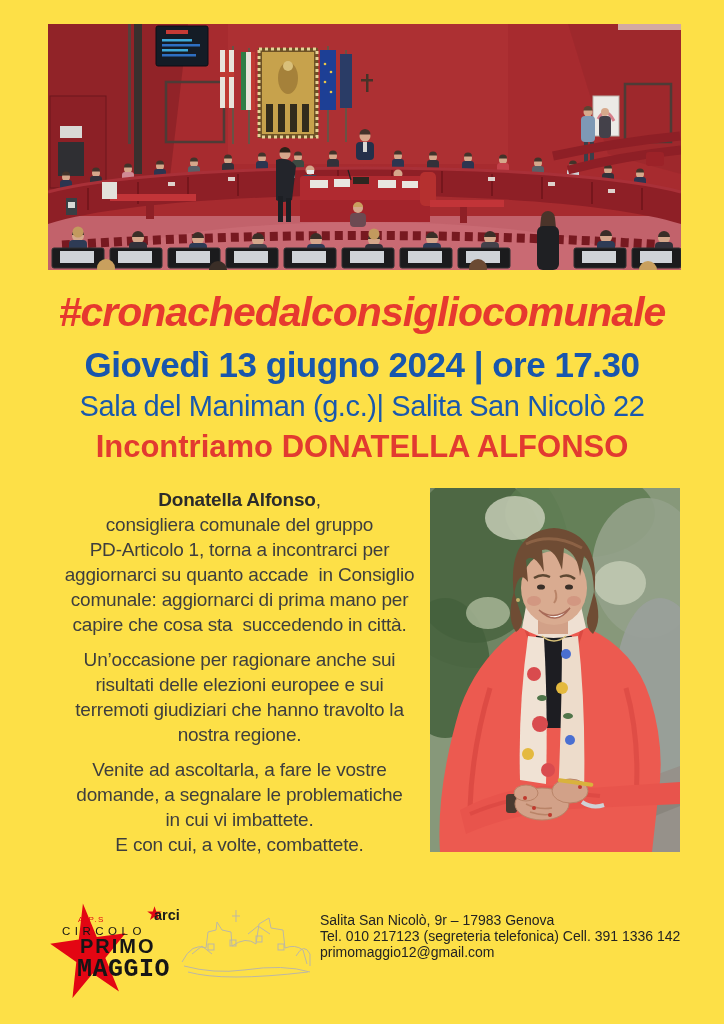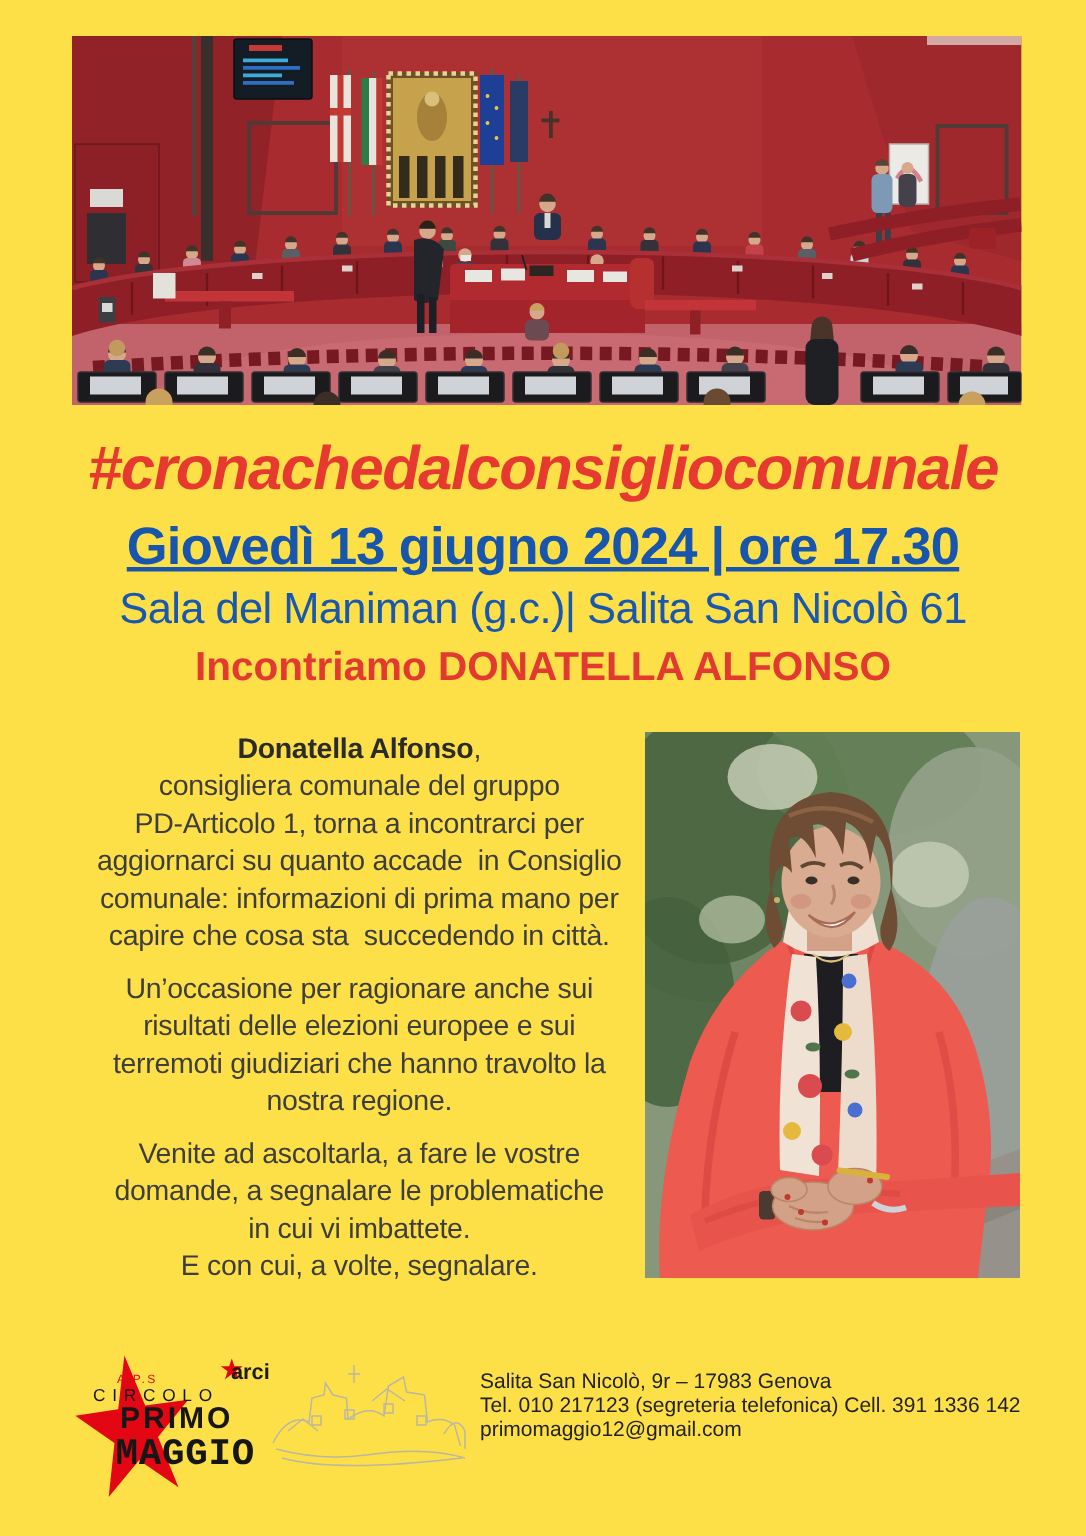--- a/index.html
+++ b/index.html
@@ -3,25 +3,25 @@
 <meta charset="utf-8">
 <style>
   html,body{margin:0;padding:0;background:#ffffff;}
   .page{position:relative;width:724px;height:1024px;background:#fde047;overflow:hidden;
         font-family:"Liberation Sans", sans-serif;}
   .abs{position:absolute;}
   
   .hashtag{left:0;top:289px;width:724px;text-align:center;
            font-size:41px;font-weight:bold;font-style:italic;letter-spacing:-1px;color:#e6392f;}
   .dateline{left:0;top:345px;width:724px;text-align:center;
-            font-size:35px;font-weight:bold;letter-spacing:-0.5px;color:#1856ad;text-decoration:underline;}
+            font-size:35px;font-weight:bold;letter-spacing:-0.5px;color:#1856ad;}
   .locline{left:0;top:390px;width:724px;text-align:center;
            font-size:29px;font-weight:400;letter-spacing:-0.4px;color:#1958ae;}
   .invite{left:0;top:429px;width:724px;text-align:center;
-          font-size:27px;font-weight:bold;color:#e23a30;}
+          font-size:31px;font-weight:bold;color:#e23a30;}
   
   .bodycol{left:52px;top:487px;width:375px;text-align:center;color:#3e3e3e;
            font-size:19px;line-height:25px;letter-spacing:-0.2px;}
   .bodycol p{margin:0 0 10px 0;}
   .bodycol .line{white-space:pre-wrap;}
   .speaker{font-weight:bold;color:#2b2b2b;}
   
   .council{left:48px;top:24px;width:633px;height:246px;}
   .portrait{left:430px;top:488px;width:250px;height:364px;}
   
@@ -267,43 +267,43 @@
 
       <circle cx="58" cy="244" r="9" fill="#c9a05e"></circle>
       <circle cx="170" cy="246" r="9" fill="#3a2e27"></circle>
       <circle cx="430" cy="244" r="9" fill="#6b4a33"></circle>
       <circle cx="600" cy="246" r="9" fill="#c9a05e"></circle>
     </svg>
   </div>
 
   <div class="abs hashtag">#cronachedalconsigliocomunale</div>
   <div class="abs dateline">Giovedì 13 giugno 2024 | ore 17.30</div>
-  <div class="abs locline">Sala del Maniman (g.c.)| Salita San Nicolò 61</div>
+  <div class="abs locline">Sala del Maniman (g.c.)| Salita San Nicolò 22</div>
   <div class="abs invite">Incontriamo DONATELLA ALFONSO</div>
 
   <div class="abs bodycol">
     <p>
       <span class="line"><span class="speaker">Donatella Alfonso</span><span>,</span></span><br>
       <span class="line">consigliera comunale del gruppo</span><br>
       <span class="line">PD-Articolo 1, torna a incontrarci per</span><br>
       <span class="line">aggiornarci su quanto accade  in Consiglio</span><br>
-      <span class="line">comunale: informazioni di prima mano per</span><br>
+      <span class="line">comunale: aggiornarci di prima mano per</span><br>
       <span class="line">capire che cosa sta  succedendo in città.</span>
     </p>
     <p>
       <span class="line">Un’occasione per ragionare anche sui</span><br>
       <span class="line">risultati delle elezioni europee e sui</span><br>
       <span class="line">terremoti giudiziari che hanno travolto la</span><br>
       <span class="line">nostra regione.</span>
     </p>
     <p>
       <span class="line">Venite ad ascoltarla, a fare le vostre</span><br>
       <span class="line">domande, a segnalare le problematiche</span><br>
       <span class="line">in cui vi imbattete.</span><br>
-      <span class="line">E con cui, a volte, segnalare.</span>
+      <span class="line">E con cui, a volte, combattete.</span>
     </p>
   </div>
 
   <div class="abs portrait">
     <svg width="250" height="364" viewBox="0 0 250 364">
       <rect width="250" height="364" fill="#87987a"></rect>
 
       <ellipse cx="45" cy="70" rx="95" ry="110" fill="#46603c" opacity="0.35"></ellipse>
       <ellipse cx="45" cy="70" rx="70" ry="85" fill="#46603c" opacity="0.8"></ellipse>
       <ellipse cx="150" cy="25" rx="75" ry="45" fill="#5d7a50" opacity="0.8"></ellipse>

